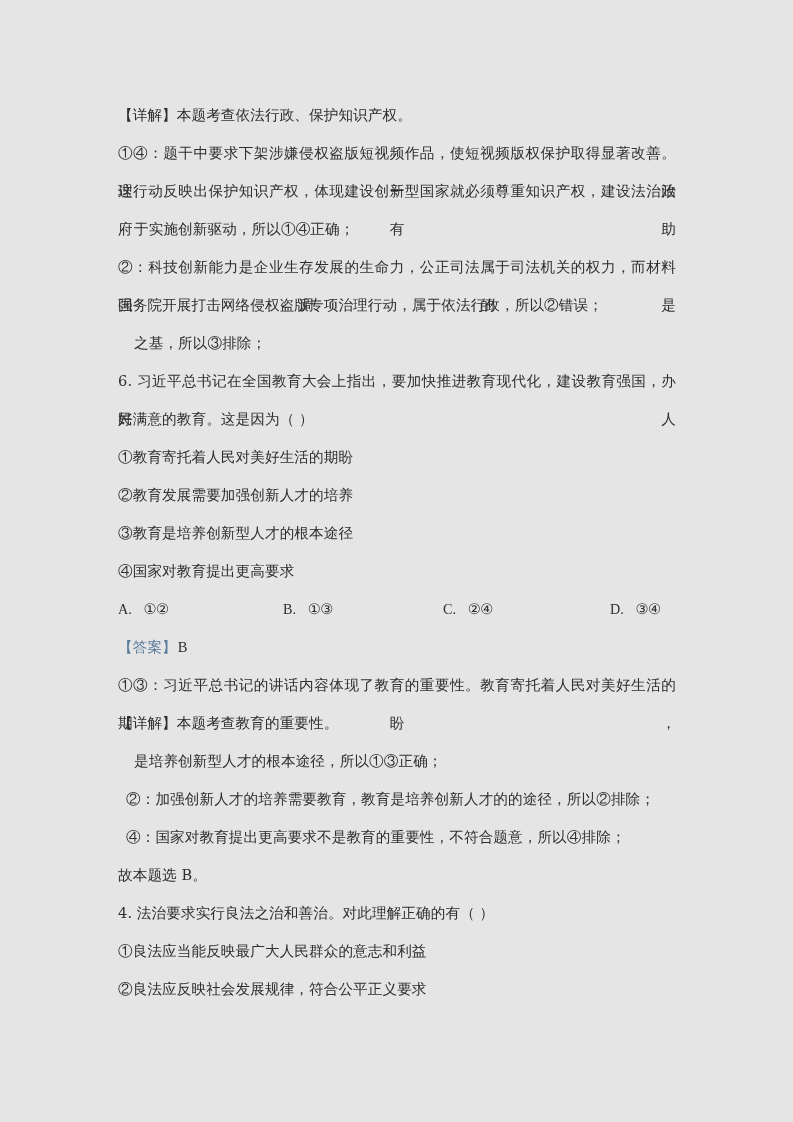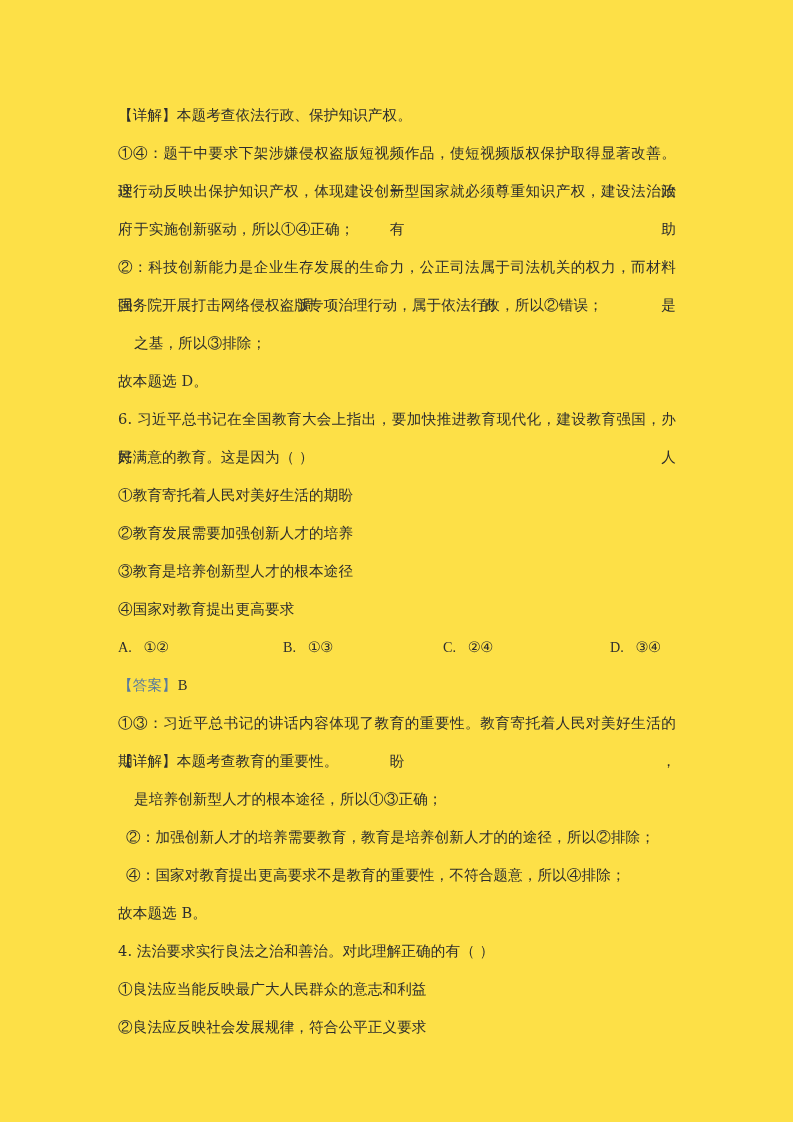--- a/index.html
+++ b/index.html
@@ -15,21 +15,21 @@
     overflow: hidden;
     font-family: "DejaVu Serif", "Liberation Serif", serif;
     color: #2b2b2b;
     -webkit-font-smoothing: antialiased;
   }
   .page {
     position: absolute;
     left: 0; top: 0;
     width: 793px;
     height: 1122px;
-    background: #fde047;
+    background: #e5e5e5;
   }
   .content {
     position: absolute;
     left: 118px;
     top: 96px;
     width: 560px;
   }
   
   .line {
     font-size: 14.6px;
@@ -96,21 +96,20 @@
   <div class="content">
 
     <div>
       <div class="line cn">【详解】本题考查依法行政、保护知识产权。</div>
       <div class="line just cn">①④：题干中要求下架涉嫌侵权盗版短视频作品，使短视频版权保护取得显著改善。这一治</div>
       <div class="line just cn">理行动反映出保护知识产权，体现建设创新型国家就必须尊重知识产权，建设法治政府有助</div>
       <div class="line cn indent1">于实施创新驱动，所以①④正确；</div>
       <div class="line just cn">②：科技创新能力是企业生存发展的生命力，公正司法属于司法机关的权力，而材料强调的是</div>
       <div class="line cn">国务院开展打击网络侵权盗版专项治理行动，属于依法行政，所以②错误；</div>
       <div class="line cn indent1">之基，所以③排除；</div>
-      <div class="line cn">故本题选 D。</div>
     </div>
 
     <div>
       <div class="line just cn">6.  习近平总书记在全国教育大会上指出，要加快推进教育现代化，建设教育强国，办好人</div>
       <div class="line cn">民满意的教育。这是因为（    ）</div>
 
       <div class="line cn">①教育寄托着人民对美好生活的期盼</div>
       <div class="line cn">②教育发展需要加强创新人才的培养</div>
       <div class="line cn">③教育是培养创新型人才的根本途径</div>
       <div class="line cn">④国家对教育提出更高要求</div>

